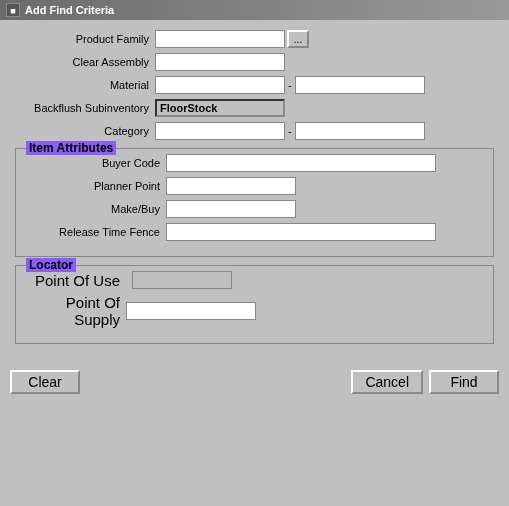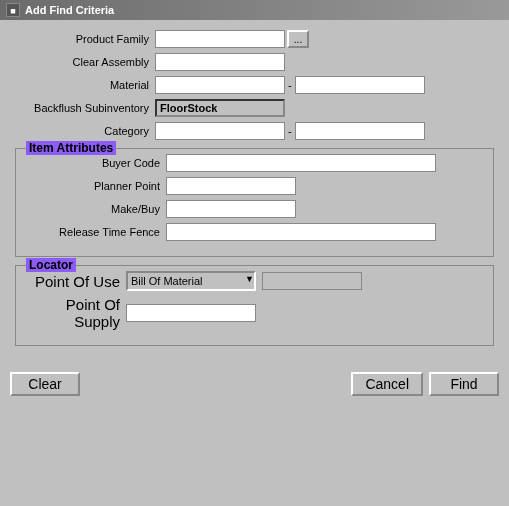--- a/index.html
+++ b/index.html
@@ -228,28 +228,20 @@
 
     </div>
   </div>
 
   <div class="section-box">
     <span class="section-title">Locator</span>
     <div class="section-content">
 
       <div class="locator-row">
         <span class="locator-label">Point Of Use</span>
-        <div class="dropdown-wrapper">
-          <select class="dropdown-select">
-            <option>Bill Of Material</option>
-            <option>Specific</option>
-            <option>Any</option>
-          </select>
-          <span class="dropdown-arrow">▼</span>
-        </div>
         <input class="form-input" style="width: 100px; margin-left: 6px; background: rgb(192, 192, 192);" type="text" value="">
       </div>
 
       <div class="locator-row">
         <span class="locator-label">Point Of Supply</span>
         <input class="form-input" style="width: 130px;" type="text" value="">
       </div>
 
     </div>
   </div>

